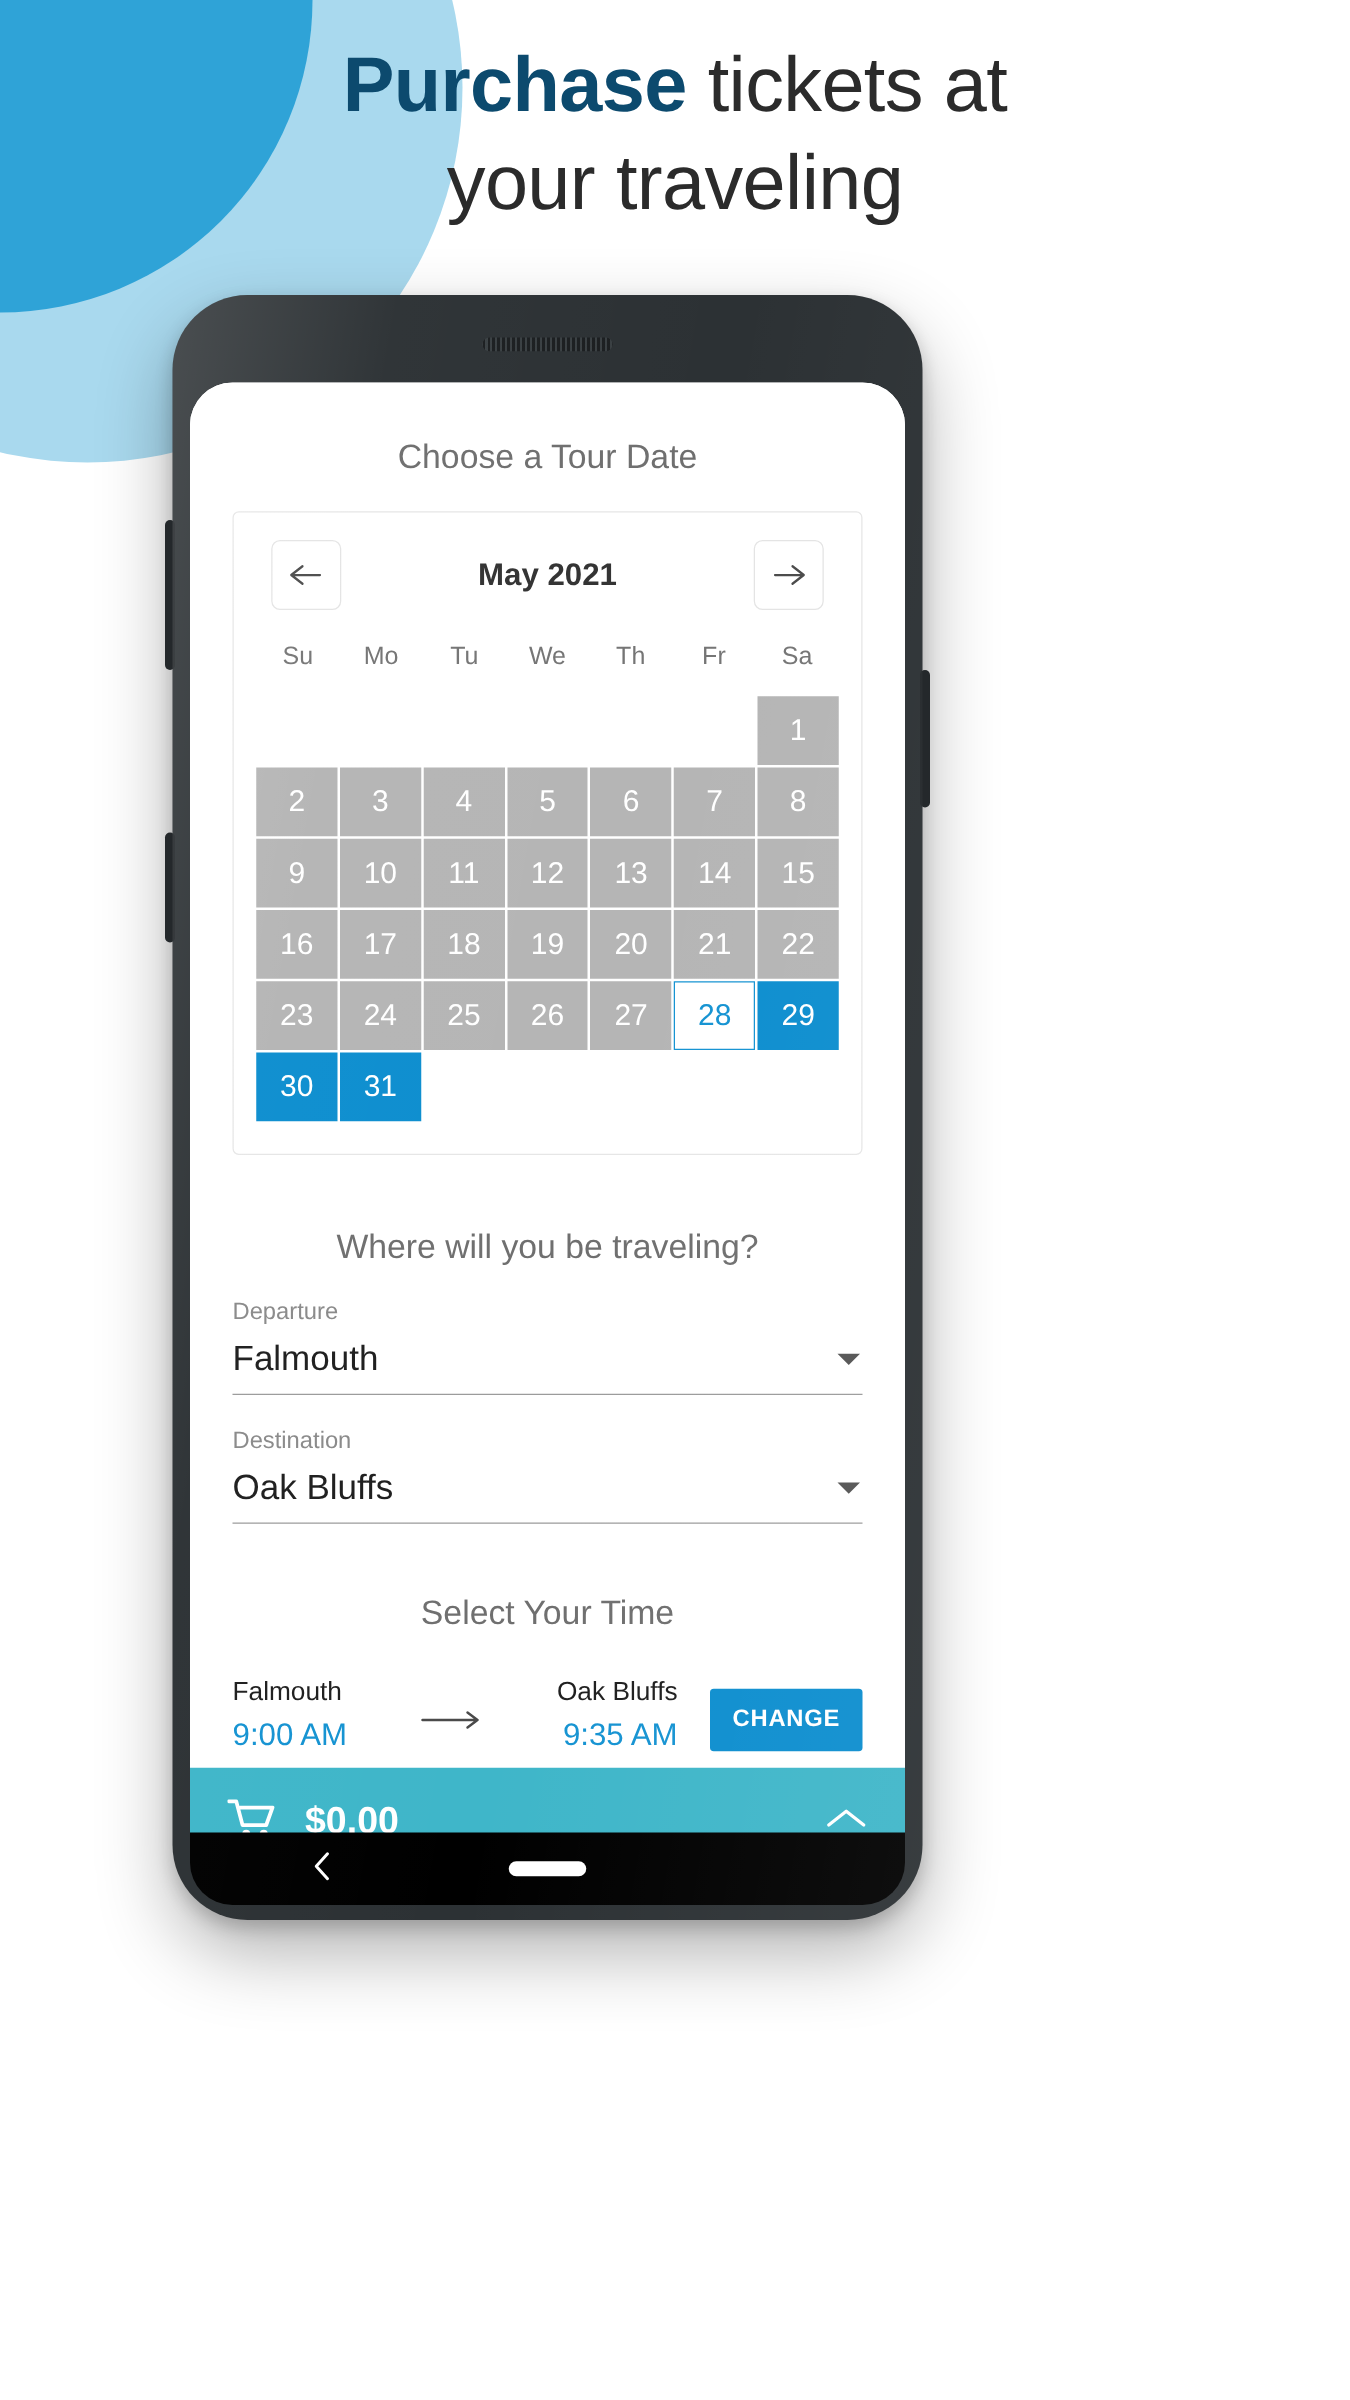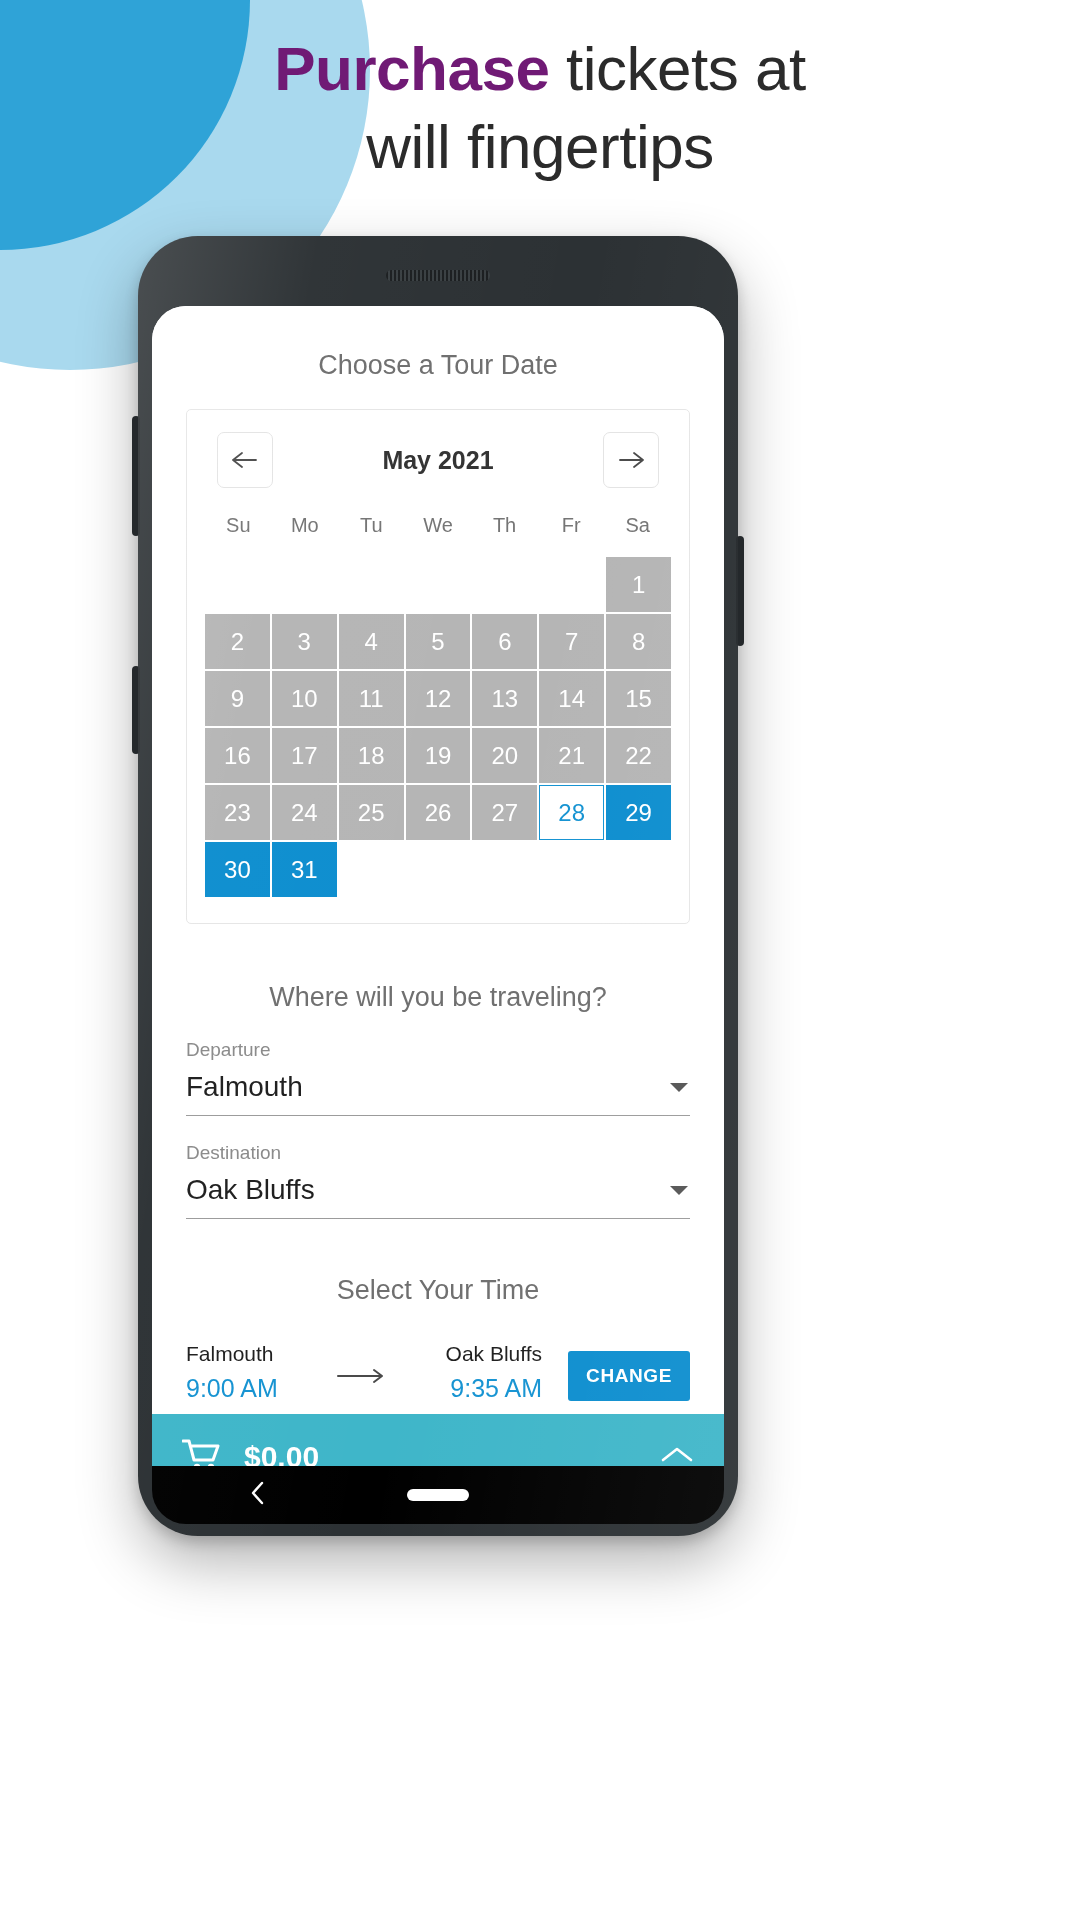--- a/index.html
+++ b/index.html
@@ -25,21 +25,21 @@
   }
 
   
   #headline {
     position: absolute; top: 30px; left: 0; width: 1080px;
     text-align: center;
     font-size: 62px; line-height: 1.26;
     font-weight: 400; color: #2b2b2b;
     letter-spacing: -0.5px;
   }
-  #headline .hl-accent { color: #701a75; font-weight: 700; }
+  #headline .hl-accent { color: #0c4a6e; font-weight: 700; }
 
   
   #phone {
     position: absolute;
     left: 138px; top: 236px;
     width: 600px; height: 1300px;
     background: #2c3134;
     border-radius: 60px;
     box-shadow: 0 26px 60px rgba(0,0,0,0.30), 0 6px 14px rgba(0,0,0,0.18);
   }
@@ -189,21 +189,21 @@
 </head>
 <body>
 
 <div id="corner-decor">
   <div id="arc-outer"></div>
   <div id="arc-inner"></div>
 </div>
 
 <h1 id="headline">
   <span class="hl-accent">Purchase</span><span> tickets at</span><br>
-  <span>will fingertips</span>
+  <span>your traveling</span>
 </h1>
 
 <div id="phone">
   <div class="side-btn" id="btn-vol-up"></div>
   <div class="side-btn" id="btn-vol-down"></div>
   <div class="side-btn" id="btn-power"></div>
   <div id="earpiece"></div>
 
   <div id="screen">
     <div id="app-scroll">

